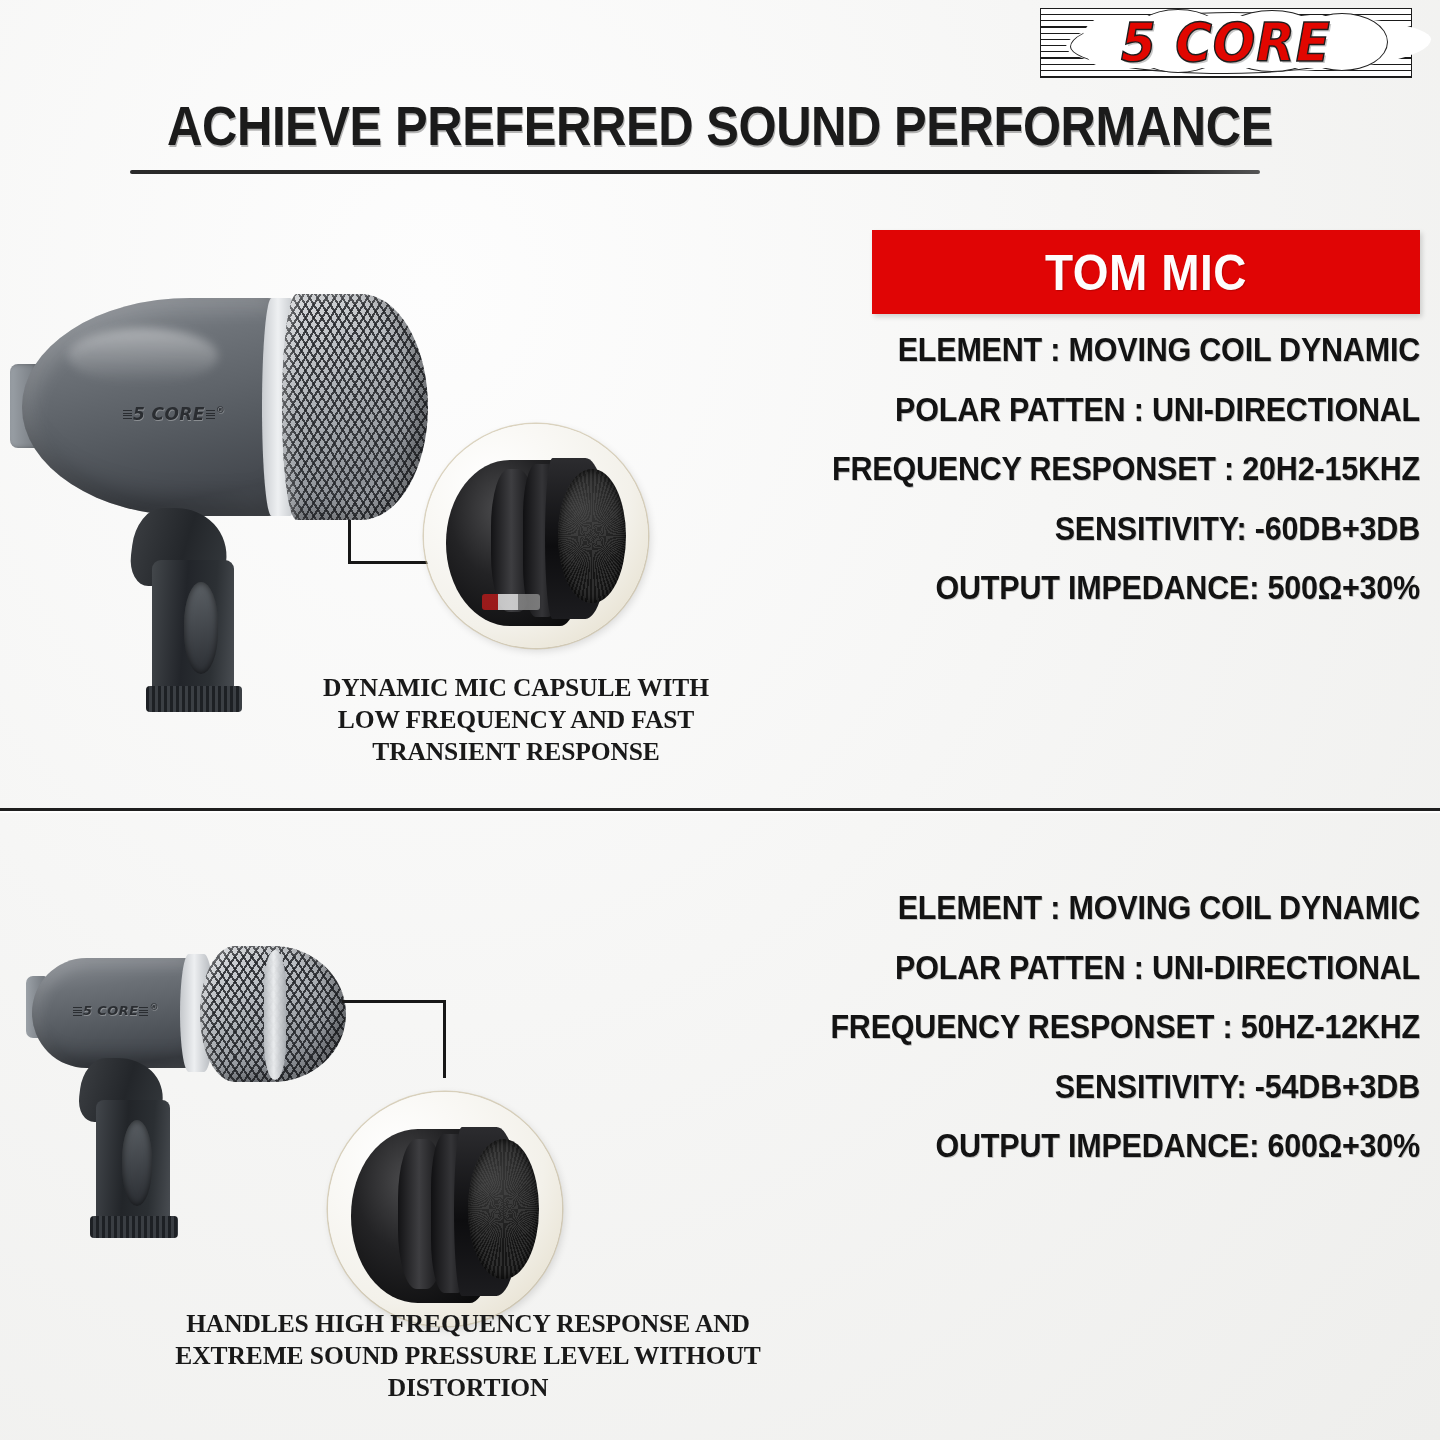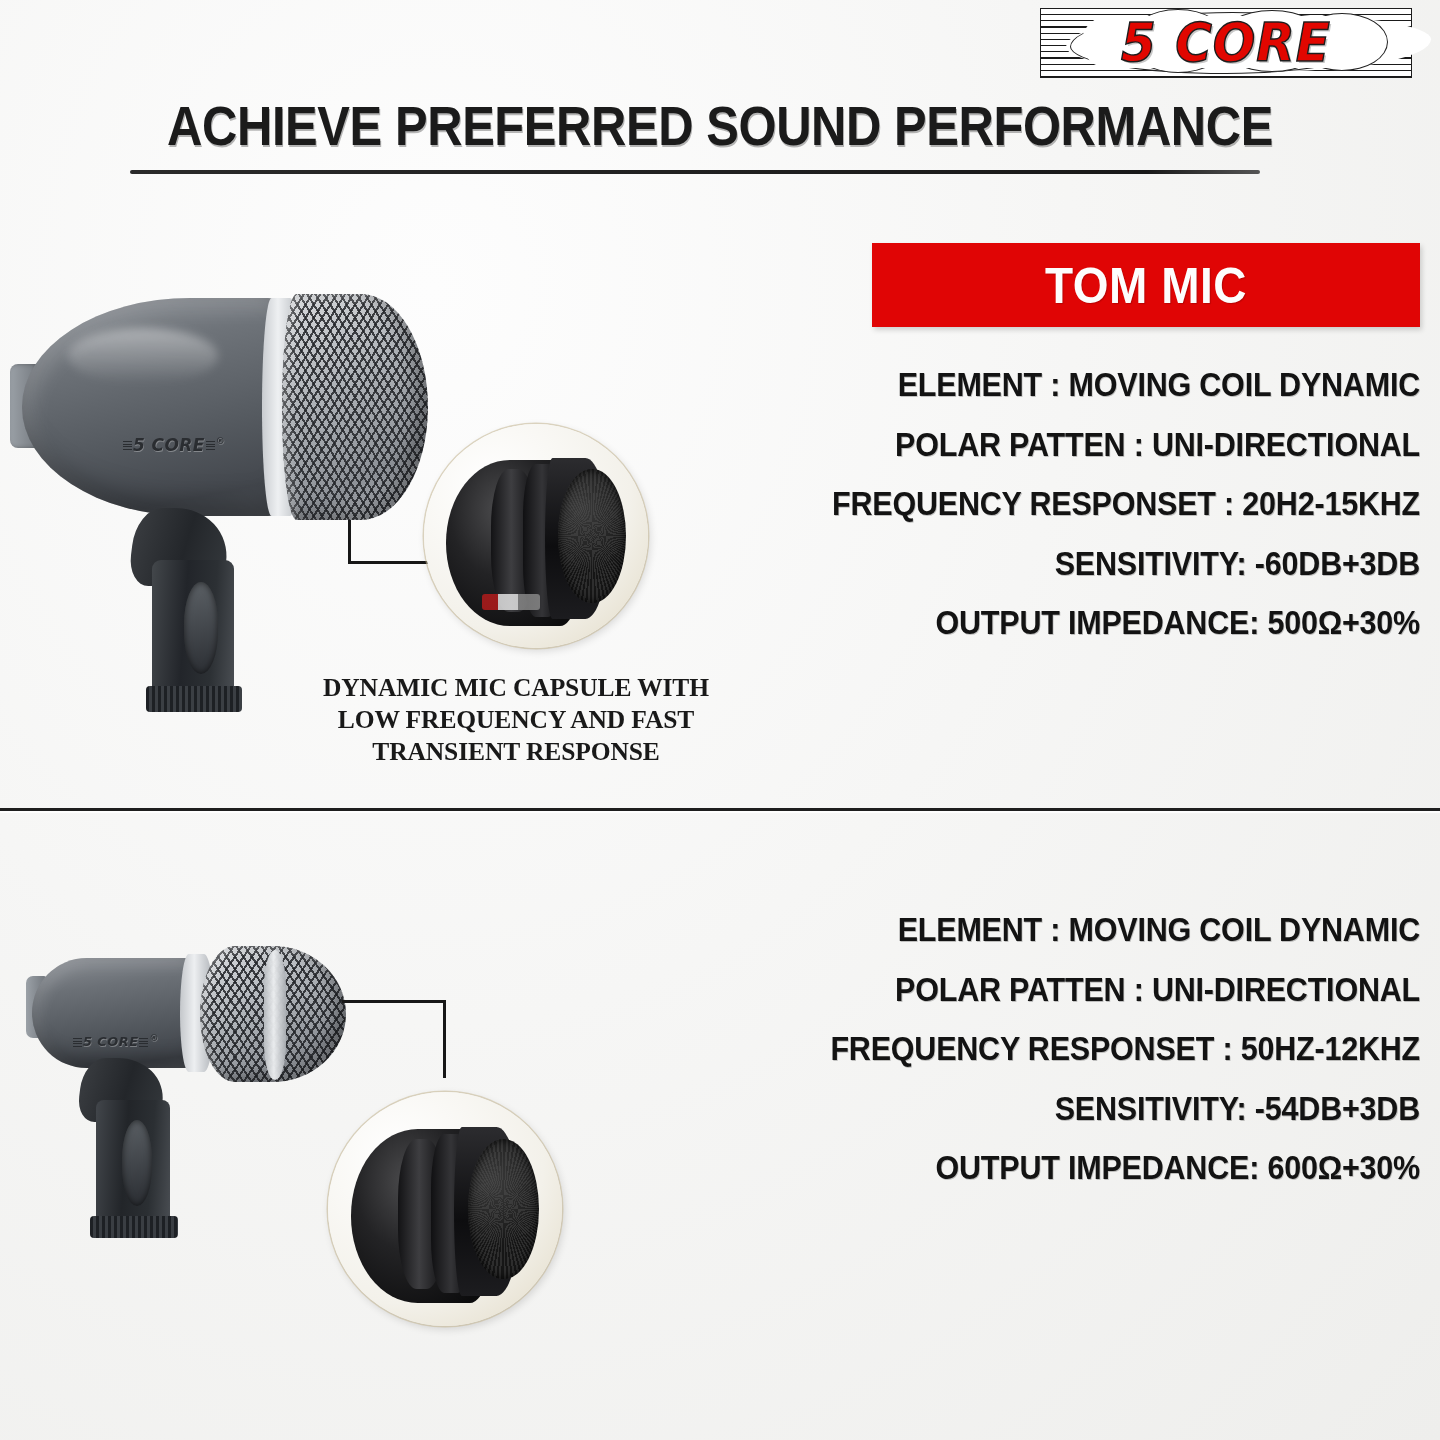--- a/index.html
+++ b/index.html
@@ -102,32 +102,32 @@
   .spec-panel { position:absolute; }
   .spec-panel.tom   { left:760px; top:230px;  width:660px; }
   .spec-panel.snare { left:760px; top:872px;  width:660px; }
 
   .spec-header {
     background:#e00505;
     height:84px;
     display:flex; align-items:center; justify-content:center;
     box-shadow:2px 3px 5px rgba(0,0,0,0.16);
   }
-  .spec-panel.tom   .spec-header { margin-left:112px; width:548px;margin-top:13px; }
+  .spec-panel.tom   .spec-header { margin-left:112px; width:548px; }
   .spec-panel.snare .spec-header { margin-left:128px; width:532px; }
 
   .spec-header-text {
     color:#fdfdfd;
     font-size:46px; font-weight:bold;
     letter-spacing:0.5px;
     transform:scaleY(1.1);
     text-shadow:1px 1px 1px rgba(0,0,0,0.18);
   }
 
-  .spec-list { margin-top:42px; }
+  .spec-list { margin-top:20px; }
   .spec-row {
     text-align:right;
     font-size:30.5px;
     font-weight:bold;
     color:#131313;
     line-height:1.0;
     margin-bottom:29px;
     white-space:nowrap;
     transform:scaleY(1.1);
     text-shadow:0.8px 0.8px 0 rgba(0,0,0,0.22);
@@ -344,21 +344,20 @@
 
   
   .mic-logo {
     position:absolute;
     font-size:17px; font-weight:bold; font-style:italic;
     color:#2a2d31;
     letter-spacing:0.4px;
     text-shadow:0.6px 0.6px 0 rgba(255,255,255,0.3);
     font-family:"DejaVu Sans", sans-serif;
     white-space:nowrap;
-    margin-top:31px;
   }
   .mic-logo.tom   { left:118px; top:118px; }
   .mic-logo.snare { left:68px;  top:62px; font-size:13px; }
   .mic-logo .reg { font-size:9px; vertical-align:super; }
   .mic-logo .bars {
     display:inline-block; width:9px; height:10px; vertical-align:middle;
     background:repeating-linear-gradient(to bottom,#2a2d31 0 1px,transparent 1px 2.6px);
     margin:0 1px;
   }
 </style>
@@ -459,20 +458,21 @@
 
     <div class="capsule-inset snare">
       <div class="cap-back"></div>
       <div class="cap-ring1"></div>
       <div class="cap-ring2"></div>
       <div class="cap-barrel"></div>
       <div class="cap-face"></div>
     </div>
   </div>
 
+  <div class="caption snare">HANDLES HIGH FREQUENCY RESPONSE AND EXTREME SOUND PRESSURE LEVEL WITHOUT DISTORTION</div>
 
   <div class="spec-panel snare">
     <div class="spec-list">
       <div class="spec-row">
         <span class="lbl">ELEMENT : </span>
         <span class="val">MOVING COIL DYNAMIC</span>
       </div>
       <div class="spec-row">
         <span class="lbl">POLAR PATTEN : </span>
         <span class="val">UNI-DIRECTIONAL</span>

